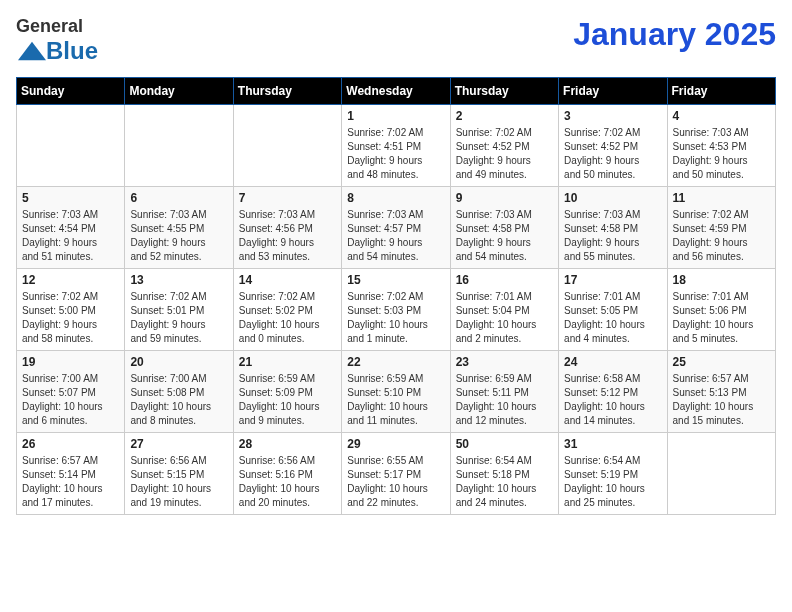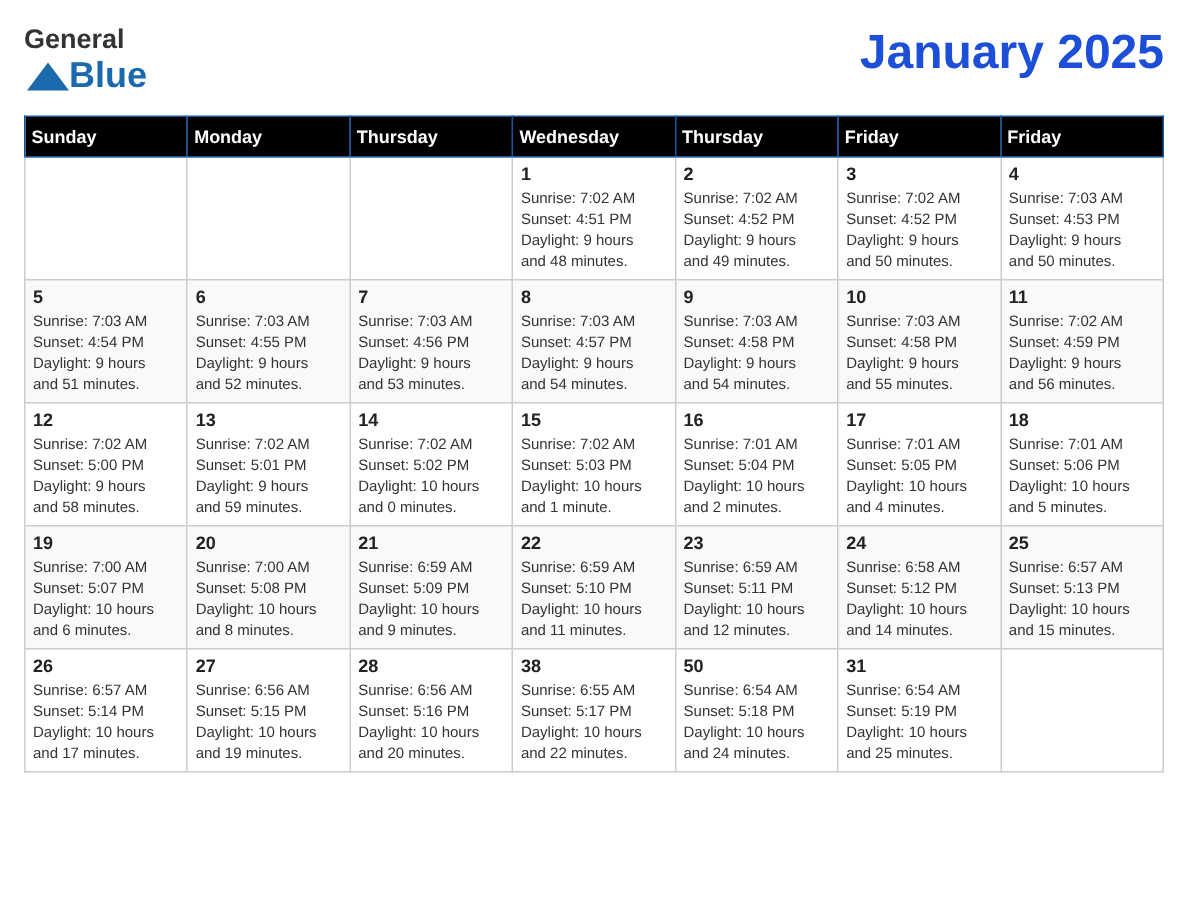--- a/index.html
+++ b/index.html
@@ -322,21 +322,21 @@
 and 19 minutes.</div>
         </td>
         <td>
           <div class="day-number">28</div>
           <div class="day-info" style="white-space: pre-line;">Sunrise: 6:56 AM
 Sunset: 5:16 PM
 Daylight: 10 hours
 and 20 minutes.</div>
         </td>
         <td>
-          <div class="day-number">38</div>
+          <div class="day-number">29</div>
           <div class="day-info" style="white-space: pre-line;">Sunrise: 6:55 AM
 Sunset: 5:17 PM
 Daylight: 10 hours
 and 22 minutes.</div>
         </td>
         <td>
           <div class="day-number">50</div>
           <div class="day-info" style="white-space: pre-line;">Sunrise: 6:54 AM
 Sunset: 5:18 PM
 Daylight: 10 hours

